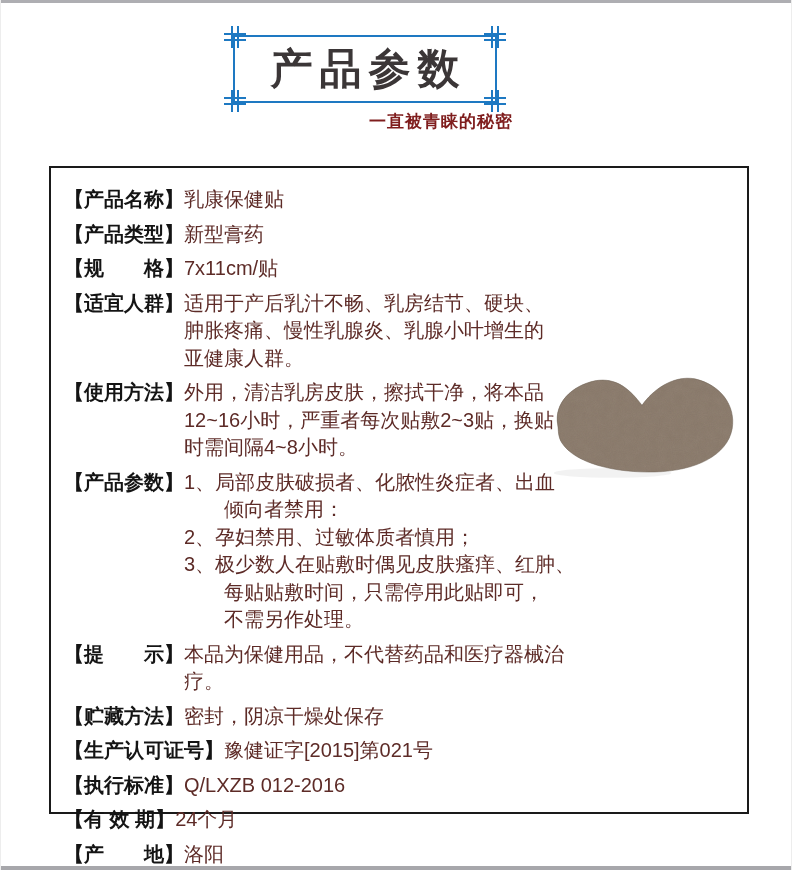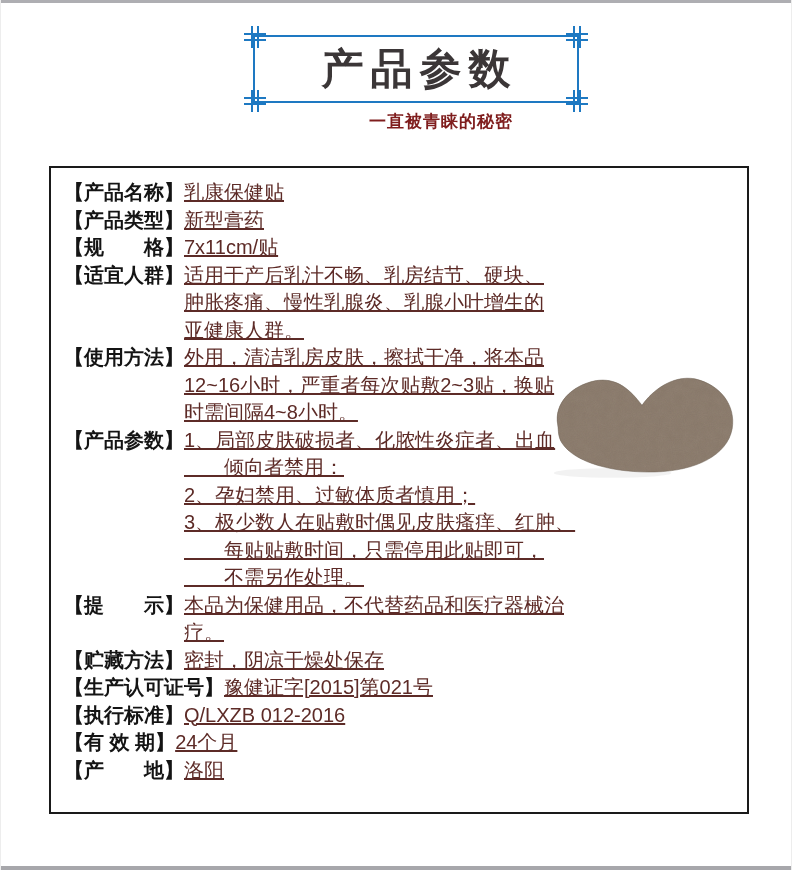--- a/index.html
+++ b/index.html
@@ -15,23 +15,23 @@
     overflow:hidden;
   }
   .edge-bar { position:absolute; left:0; width:100%; background:#aeaeb2; }
   .edge-bar.top { top:0; height:3px; }
   .edge-bar.bottom { bottom:0; height:4px; background:#a7a7ab; }
 
   
   .title-frame {
     position:absolute;
     left:232px; top:35px;
-    width:326px; height:68px;
+    width:264px; height:68px;
     border:2px solid #1e79c2;
-    display:flex; align-items:center; justify-content:center;margin-left:20px;
+    display:flex; align-items:center; justify-content:center;
   }
   .page-title {
     font-family:"Liberation Serif", serif;
     font-size:42px; font-weight:bold;
     color:#3b3637;
     letter-spacing:7px;
     padding-left:7px; 
     white-space:nowrap;
   }
   .knot {
@@ -53,35 +53,35 @@
 
   
   .panel {
     position:absolute;
     left:48px; top:166px;
     width:700px; height:648px;
     border:2px solid #1a1a1a;
     background:#ffffff;
     padding:11px 8px 0 13px;
   }
-  .spec-row { font-size:20px; line-height:27.5px; }
+  .spec-row { font-size:20px; line-height:27.5px;margin-top:7px; }
   .spec-label {
     display:inline-block;
     vertical-align:top;
     font-weight:bold;
     color:#141414;
     white-space:pre;
   }
   .spec-value {
     display:inline-block;
     vertical-align:top;
     color:#5d2b27;
     white-space:pre;
   }
-  .spec-value .vline { white-space:pre;text-decoration:underline; }
+  .spec-value .vline { white-space:pre; }
 
   
   .patch {
     position:absolute;
     left:543px; top:362px;
     width:196px; height:118px;
   }
 </style>
 </head>
 <body>

